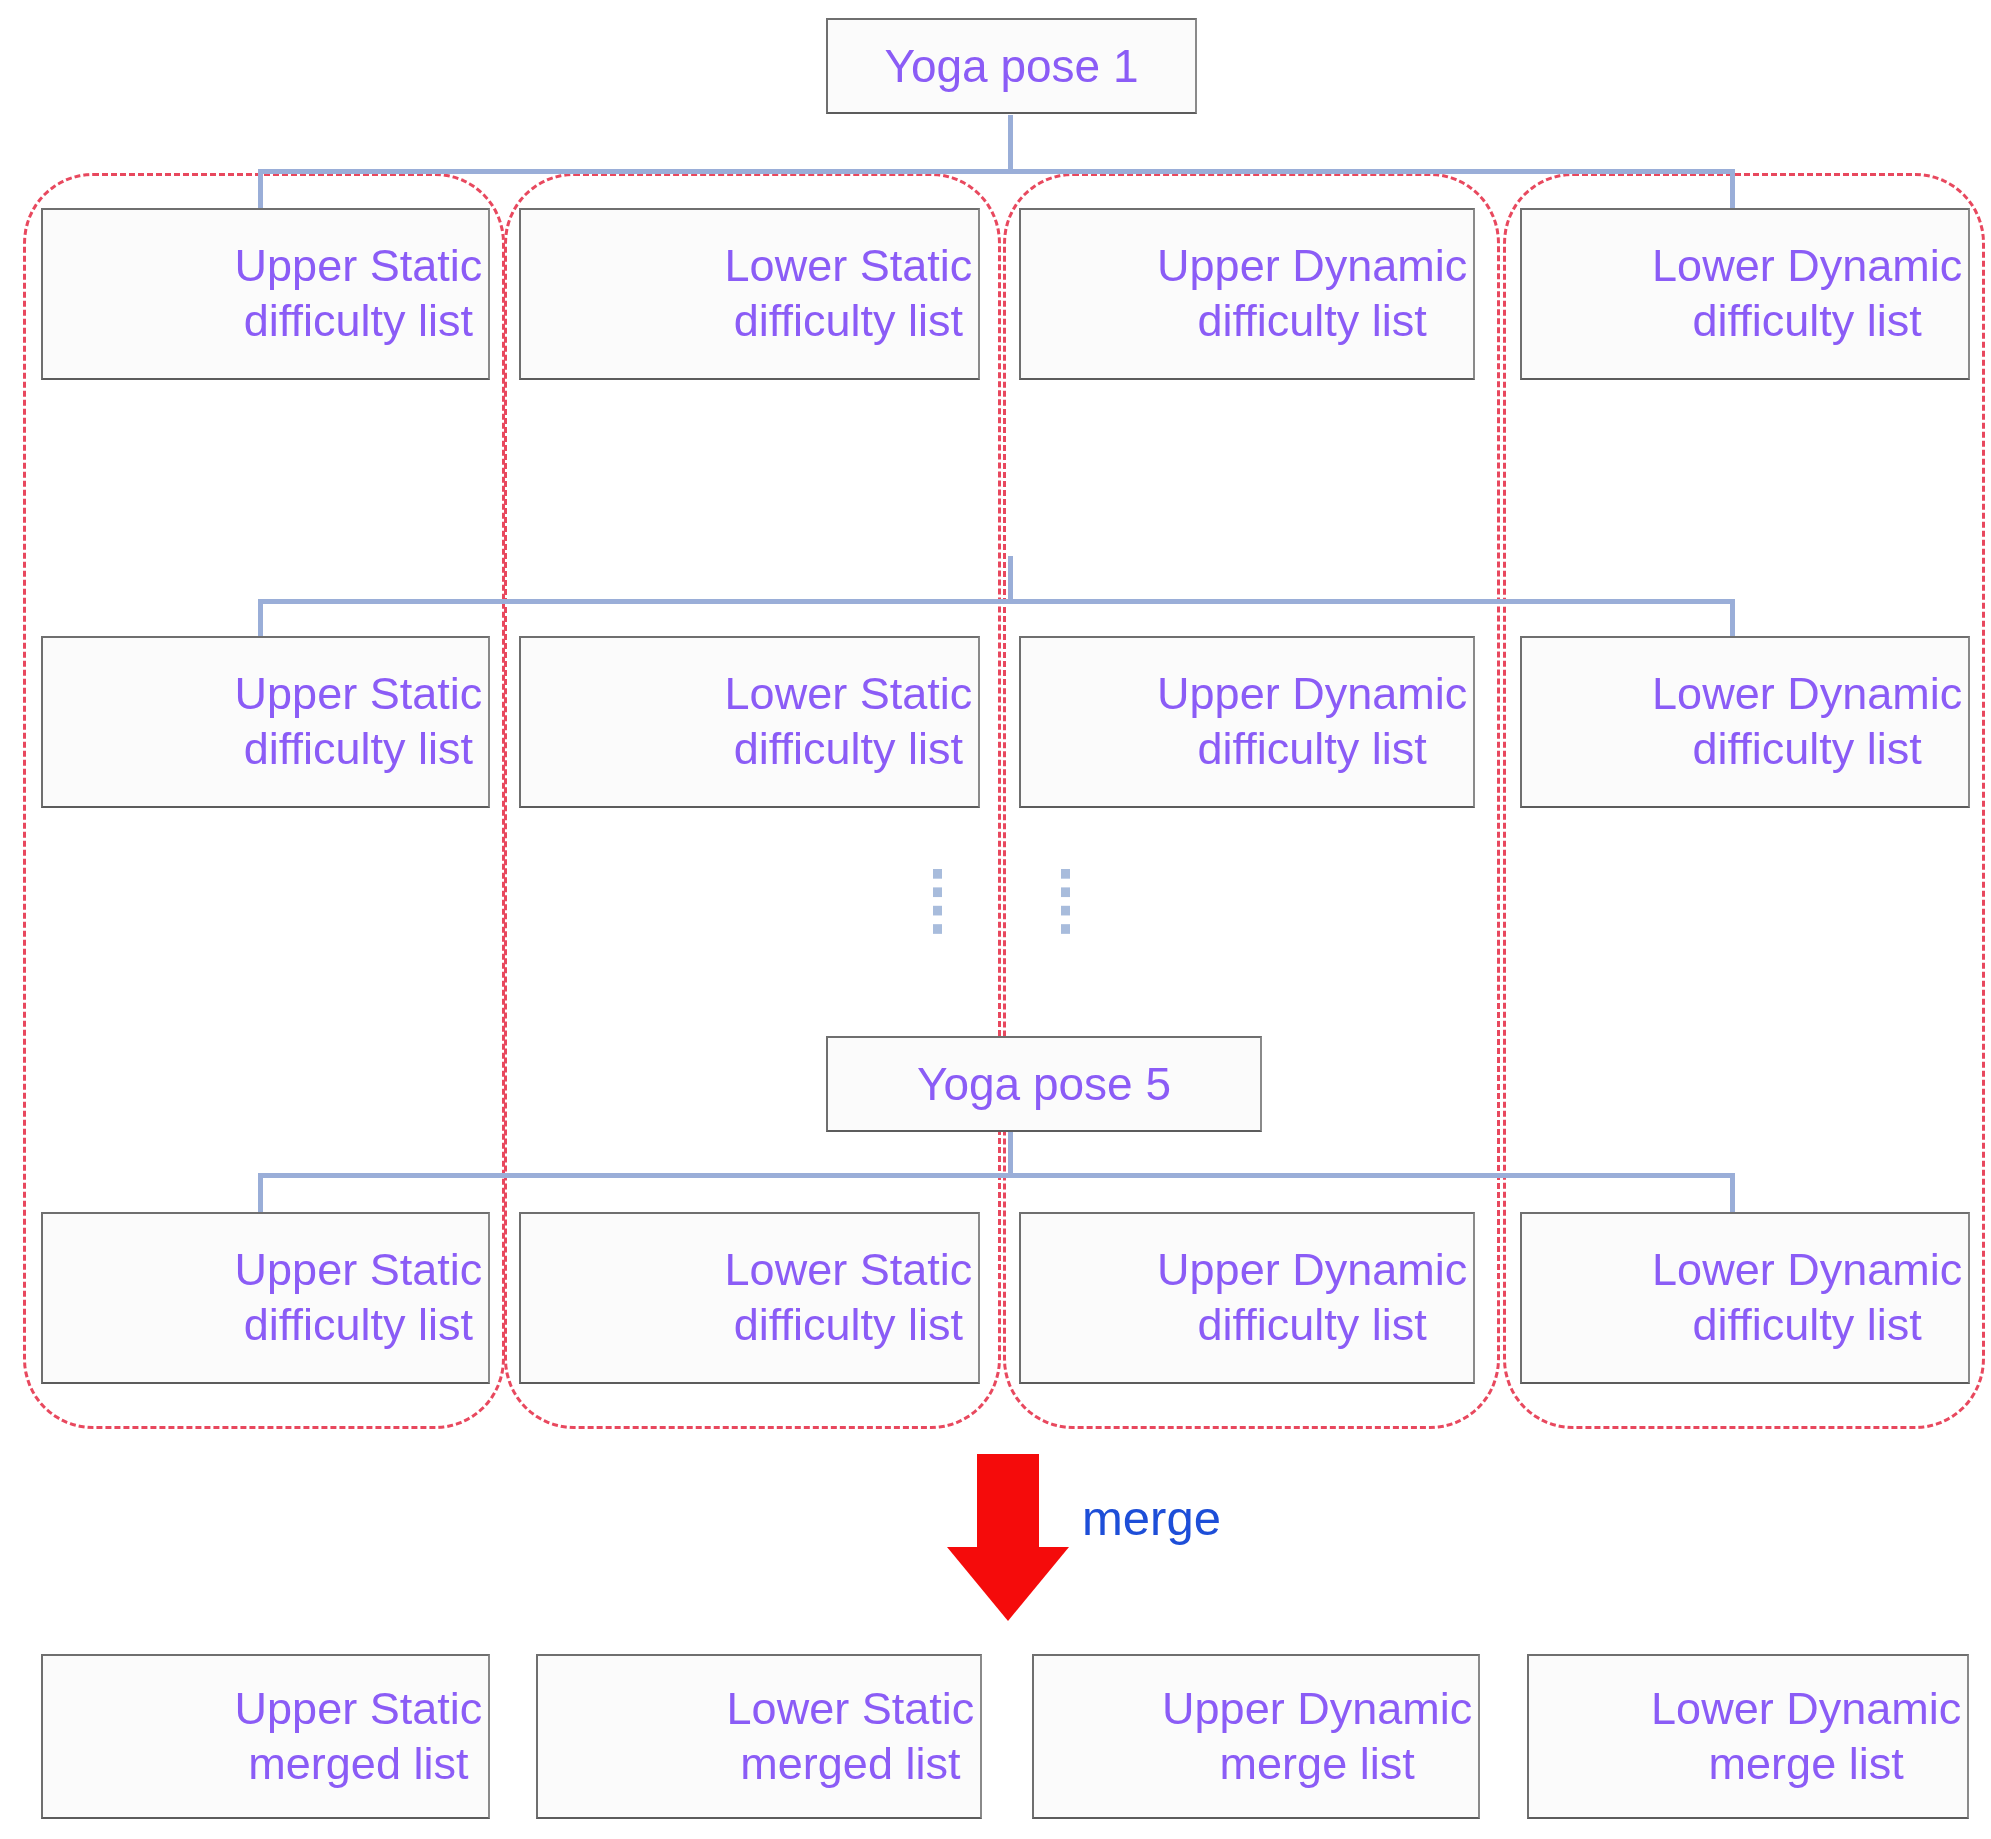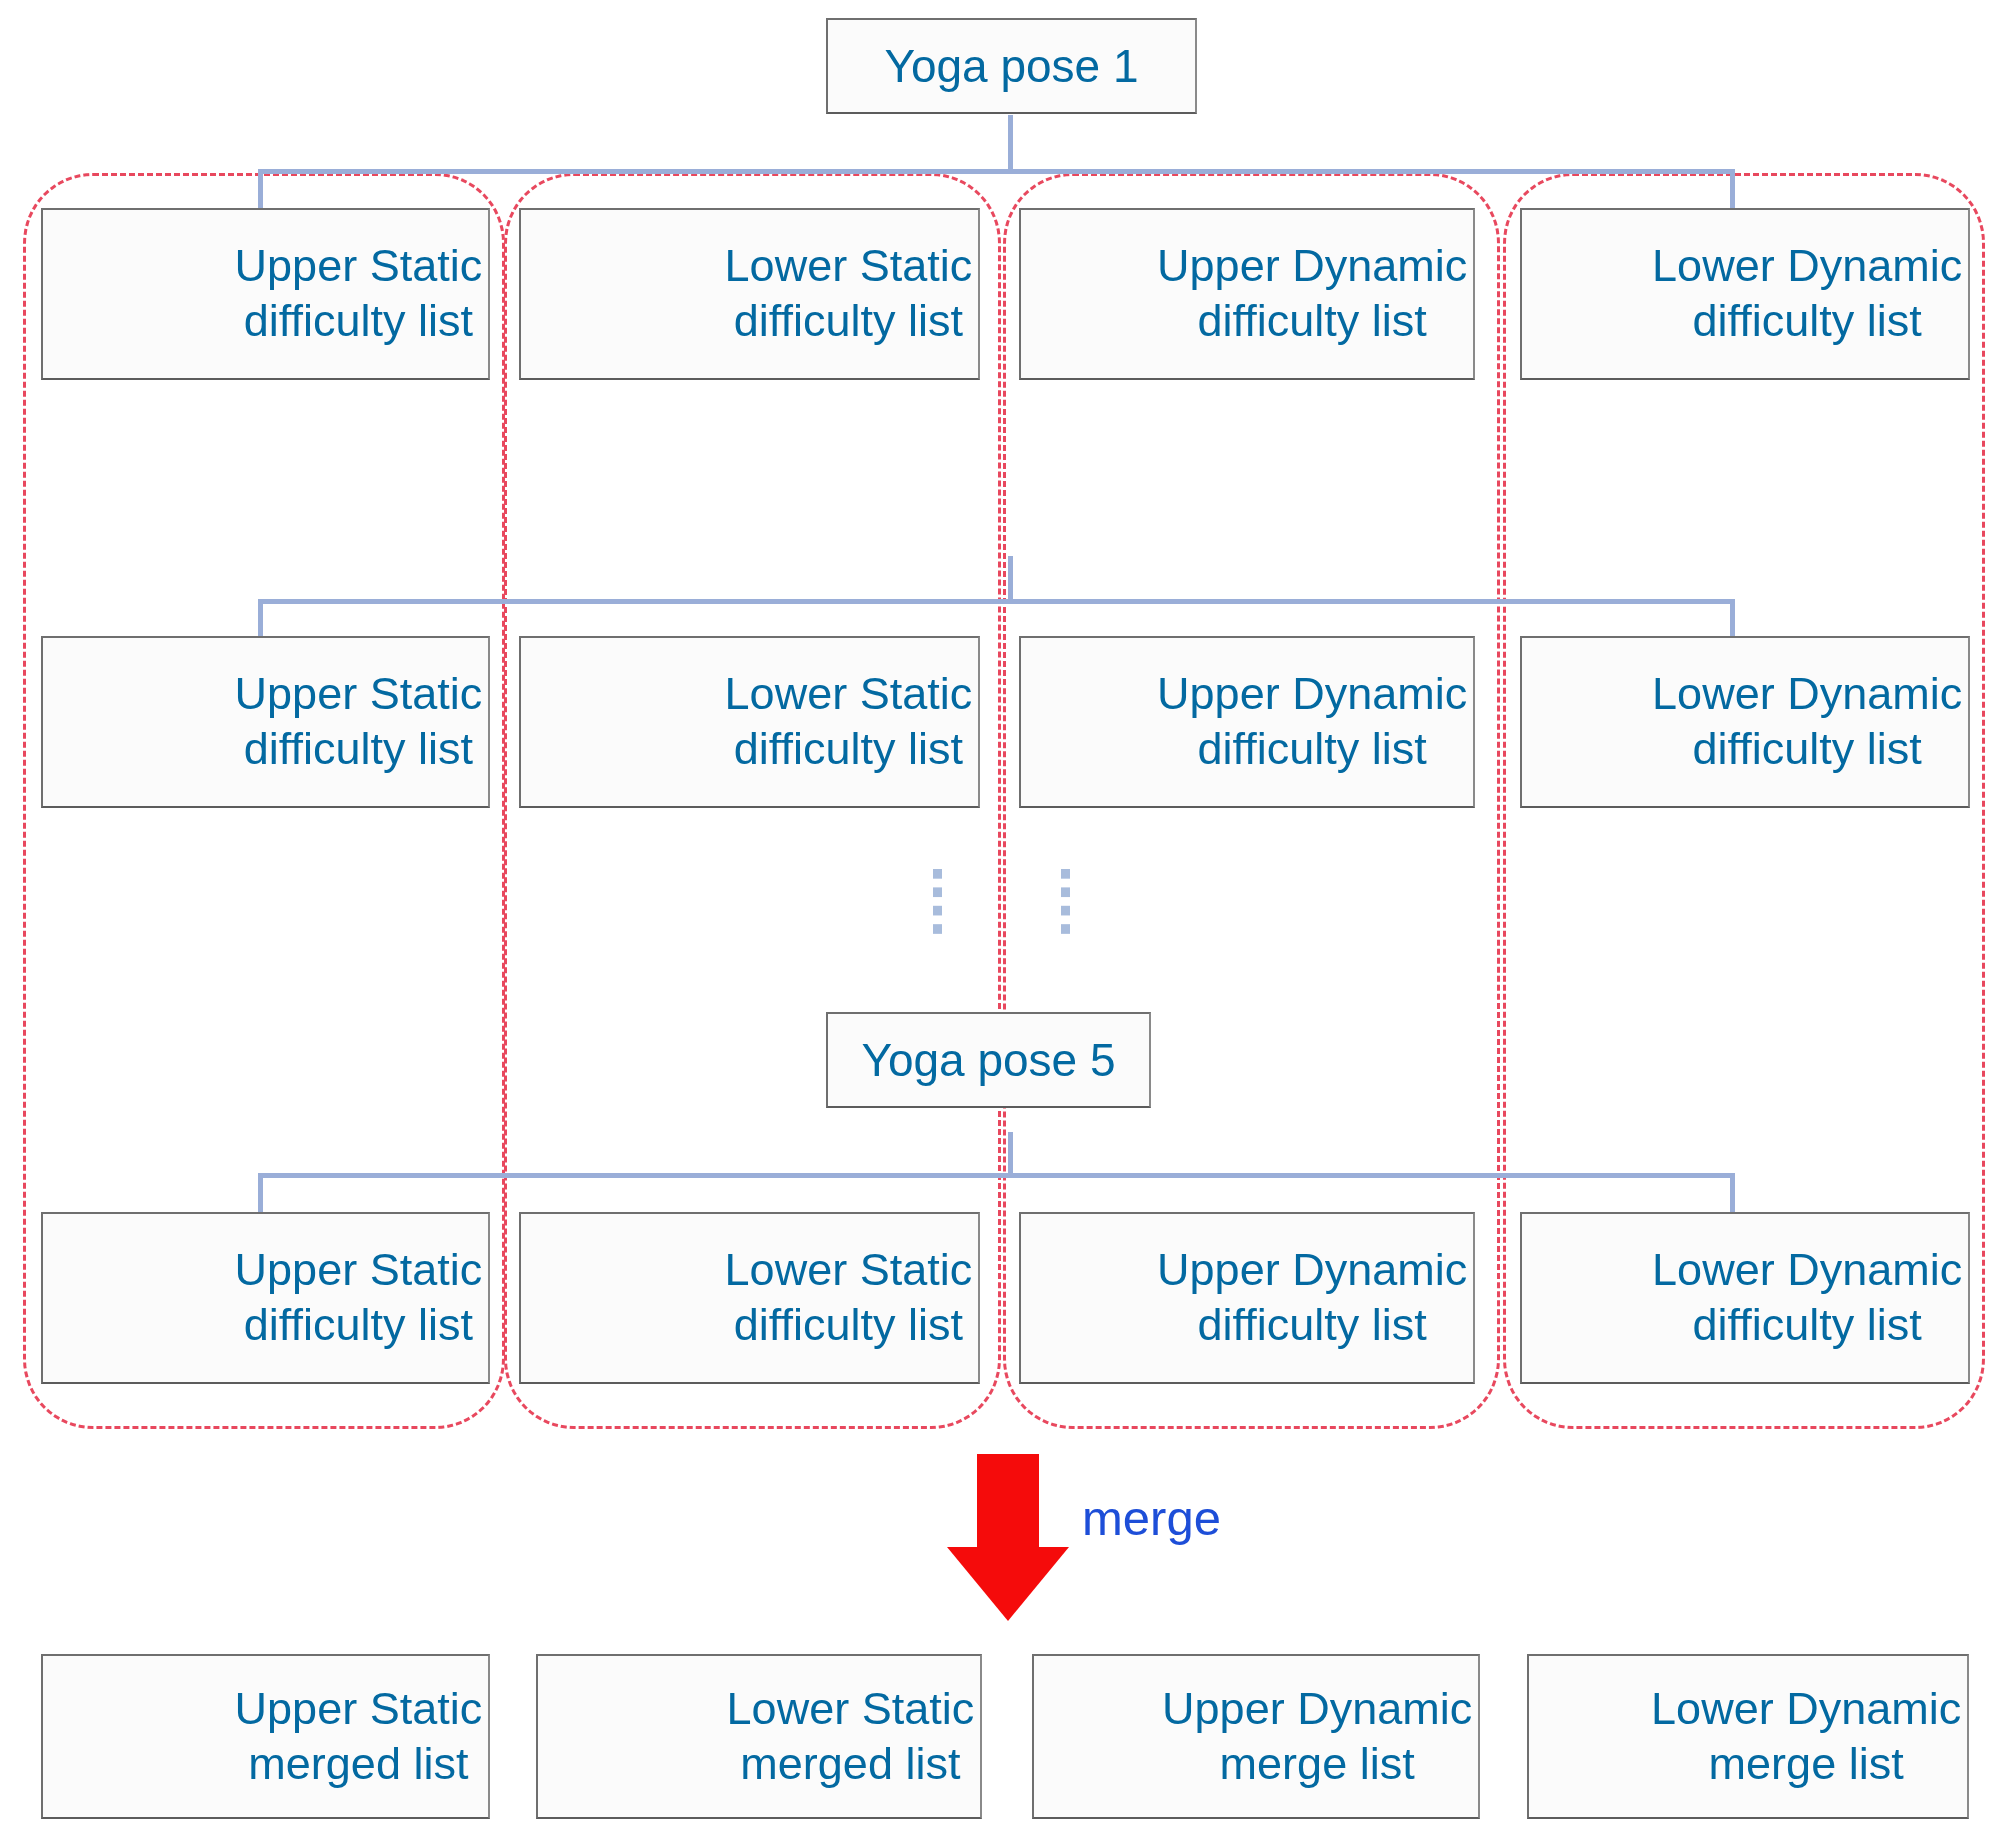--- a/index.html
+++ b/index.html
@@ -16,21 +16,21 @@
     position:absolute;
     box-sizing:border-box;
     background:#fbfbfb;
     border:2.9px solid #6f6f6f;
     border-right-color:#8a8a8a;
     border-bottom-color:#5c5c5c;
     display:flex;
     align-items:center;
     justify-content:center;
     text-align:center;
-    color:#0369a1;
+    color:#8b5cf6;
     line-height:1.22;
     z-index:6;
   }
   .node .lbl{display:block;padding:0 5.8px;}
 
   
   .pose{
     font-size:46px;
     height:96px;
     border-width:2.9px;
@@ -161,21 +161,21 @@
   <div class="node leaf" style="left:1520px; top:636px; width:450px;">
     <span class="lbl">
       <span>Lower Dynamic</span><br>
       <span>difficulty list</span>
     </span>
   </div>
 
   <div class="vdots" style="left:933px;  top:869px; height:66px;"></div>
   <div class="vdots" style="left:1061px; top:869px; height:66px;"></div>
 
-  <div class="node pose" style="left:826px; top:1012px; width:325px;">
+  <div class="node pose" style="left:826px; top:1036px; width:436px;">
     <span class="lbl">Yoga pose 5</span>
   </div>
 
   <div class="conn-v" style="left:1008px; top:1132px; height:45px;"></div>
   <div class="conn-h" style="left:258px;  top:1173px; width:1476px;"></div>
   <div class="conn-v" style="left:258px;  top:1173px; height:43px;"></div>
   <div class="conn-v" style="left:1730px; top:1173px; height:43px;"></div>
 
   <div class="node leaf" style="left:41px; top:1212px; width:449px;">
     <span class="lbl">

